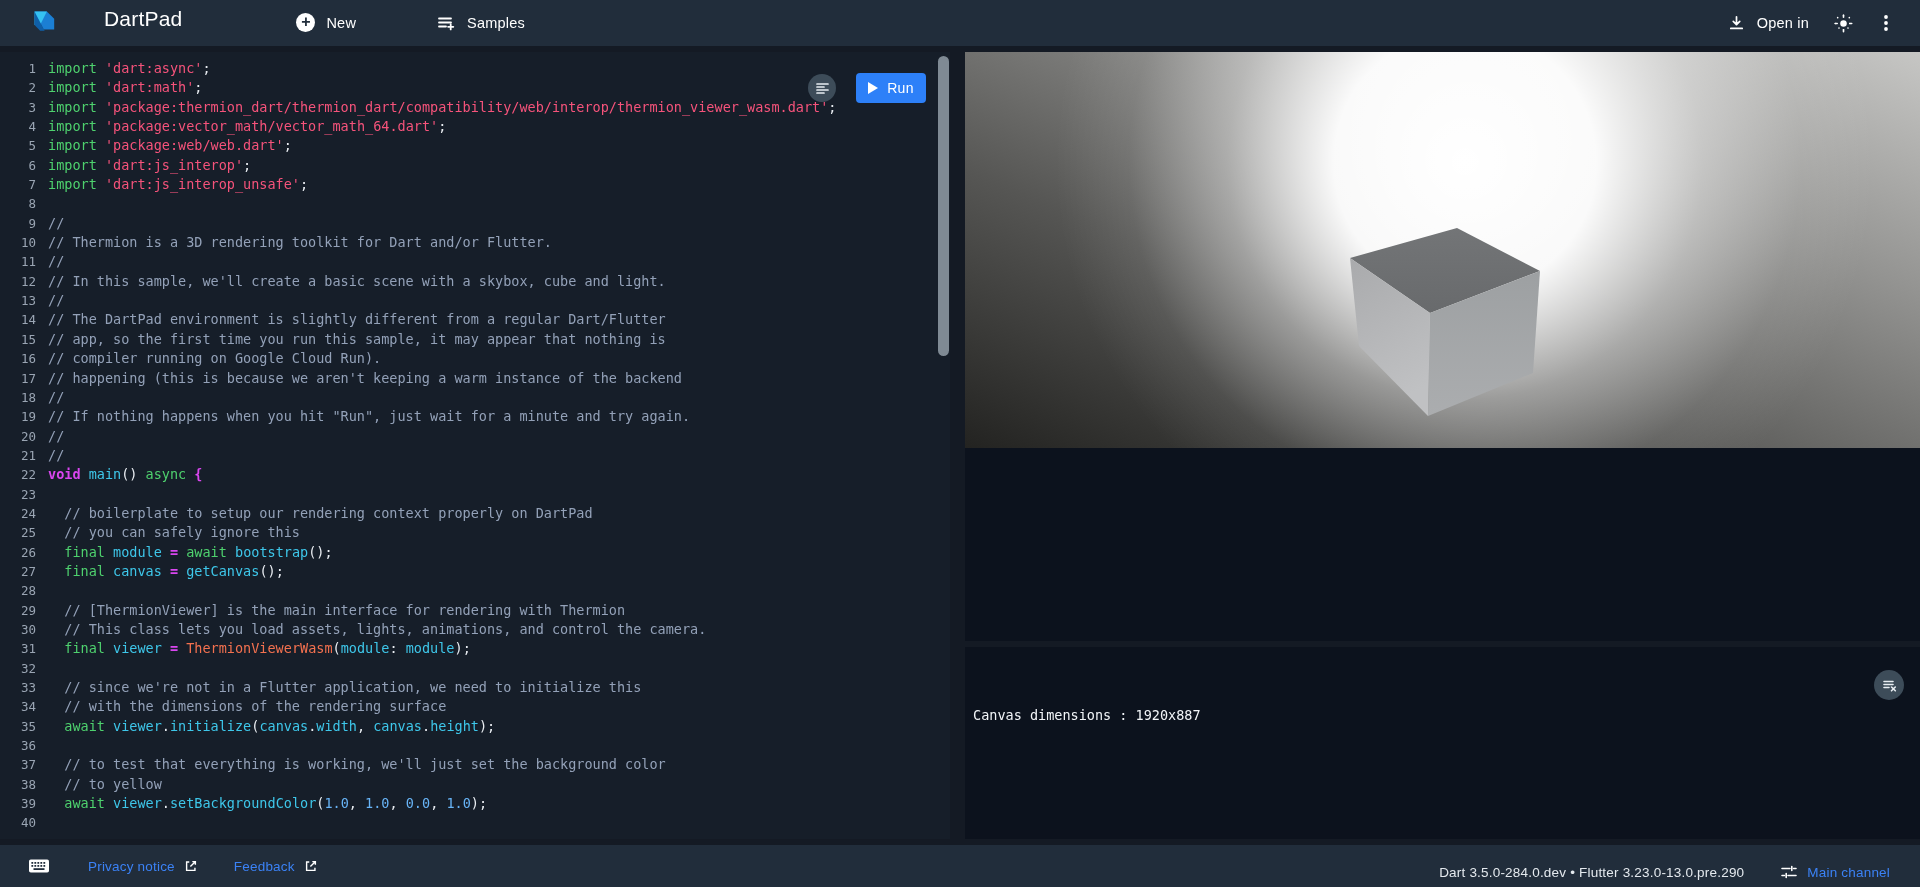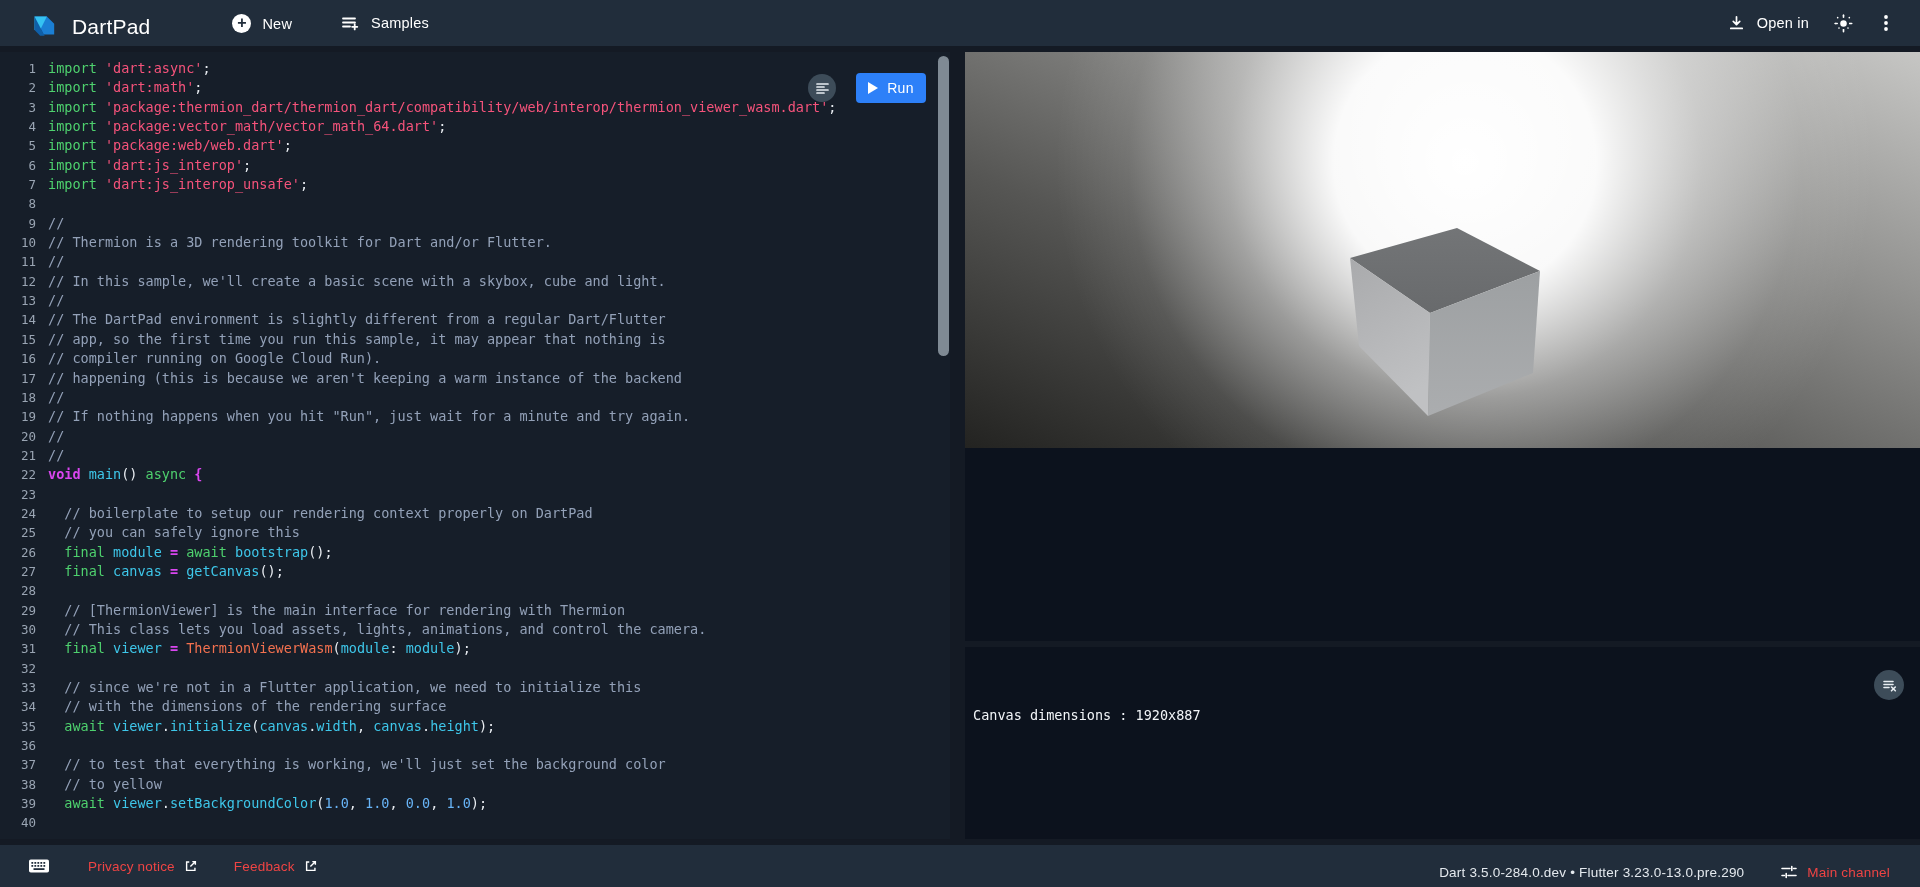--- a/index.html
+++ b/index.html
@@ -11,21 +11,21 @@
     -webkit-font-smoothing:antialiased;
   }
   .app { width:1920px; height:887px; display:flex; flex-direction:column; background:#141a24; }
 
   
   header {
     height:46px; flex:0 0 46px; background:#212d3b;
     display:flex; align-items:center; justify-content:space-between;
     padding:0 16px 0 30px;
   }
-  .h-left { display:flex; align-items:flex-end; }
+  .h-left { display:flex; align-items:flex-start;gap:32px; }
   .h-right { display:flex; align-items:center; gap:6px; }
   .logo { width:27px; height:27px; display:flex; }
   .app-title { color:#ffffff; font-size:21px; font-weight:400; margin-left:15px; letter-spacing:.2px; }
   .h-btn {
     background:none; border:none; color:#ffffff; font-family:inherit;
     font-size:14.5px; font-weight:500; display:flex; align-items:center; gap:11px;
     cursor:pointer; padding:6px 10px; letter-spacing:.2px;
   }
   .btn-new { margin-left:72px; }
   .btn-samples { margin-left:28px; }
@@ -91,21 +91,21 @@
 
   
   footer {
     height:42px; flex:0 0 42px; background:#212d3b;
     display:flex; align-items:center; justify-content:space-between;
     padding:0 30px 0 26px;
   }
   .f-left { display:flex; align-items:center; gap:36px; }
   .f-right { display:flex; align-items:center; gap:36px;margin-top:12px; }
   .f-link {
-    background:none; border:none; cursor:pointer; color:#ef4444; font-family:inherit;
+    background:none; border:none; cursor:pointer; color:#3b82f6; font-family:inherit;
     font-size:13.5px; font-weight:500; display:flex; align-items:center; gap:9px; letter-spacing:.2px;
   }
   .kbd-btn { background:none; border:none; cursor:pointer; display:flex; padding:2px; }
   .version { color:#e4e9ee; font-size:13.5px; font-weight:400; letter-spacing:.2px; }
 </style>
 </head>
 <body>
 
 <div class="app">
 

